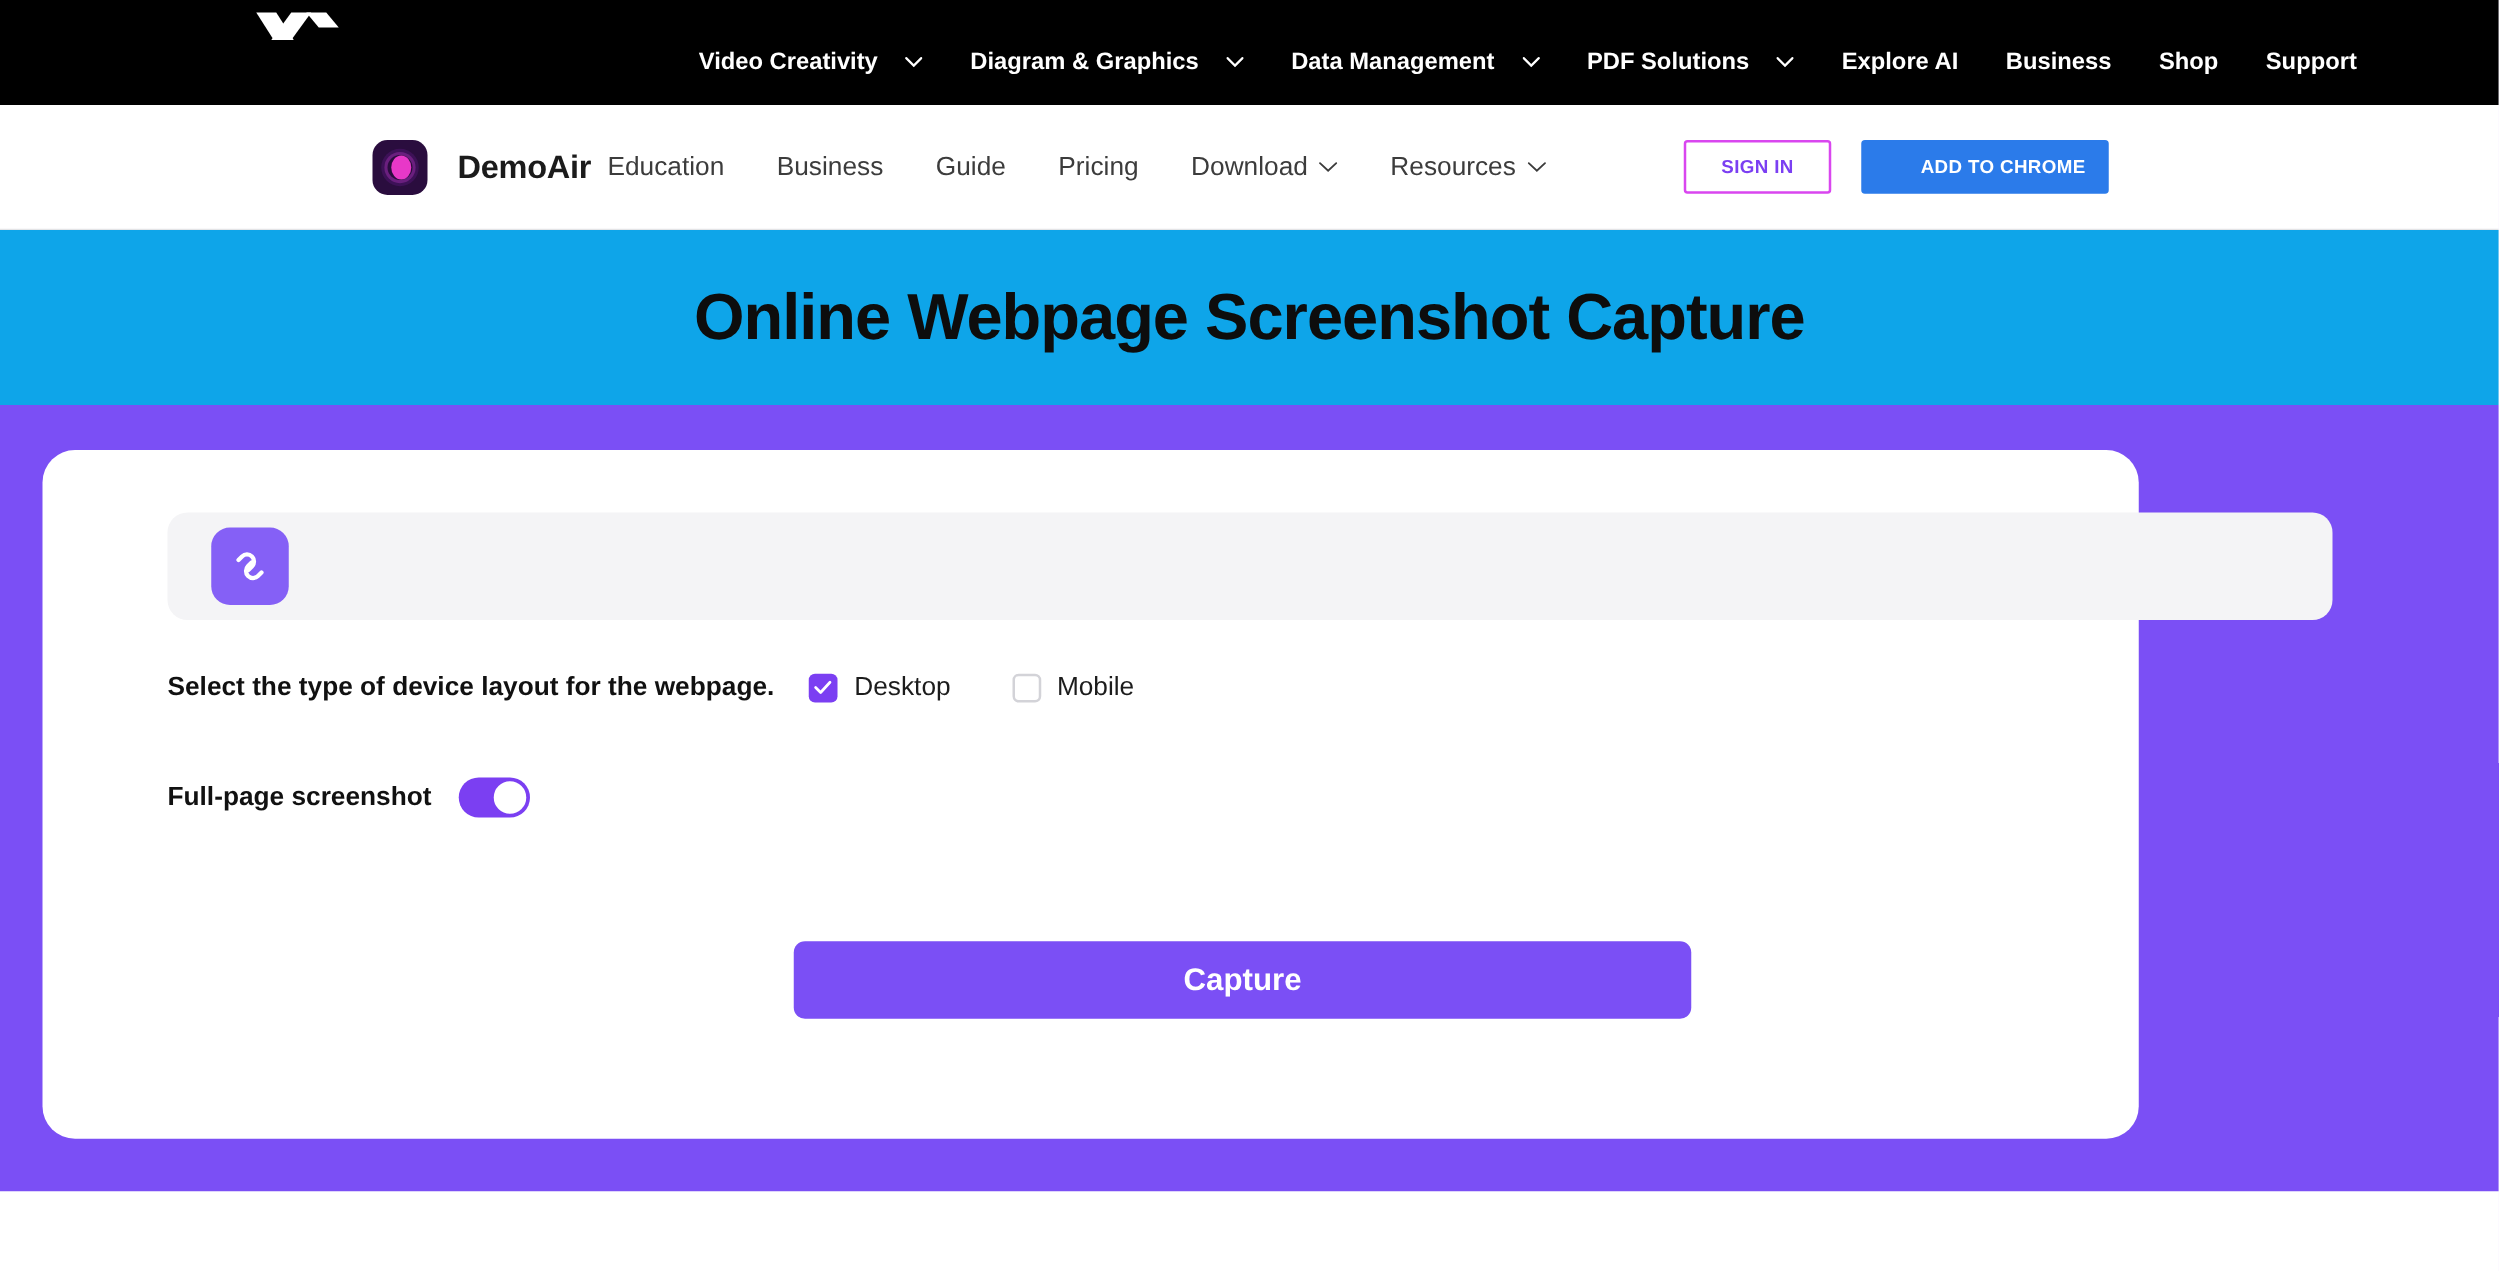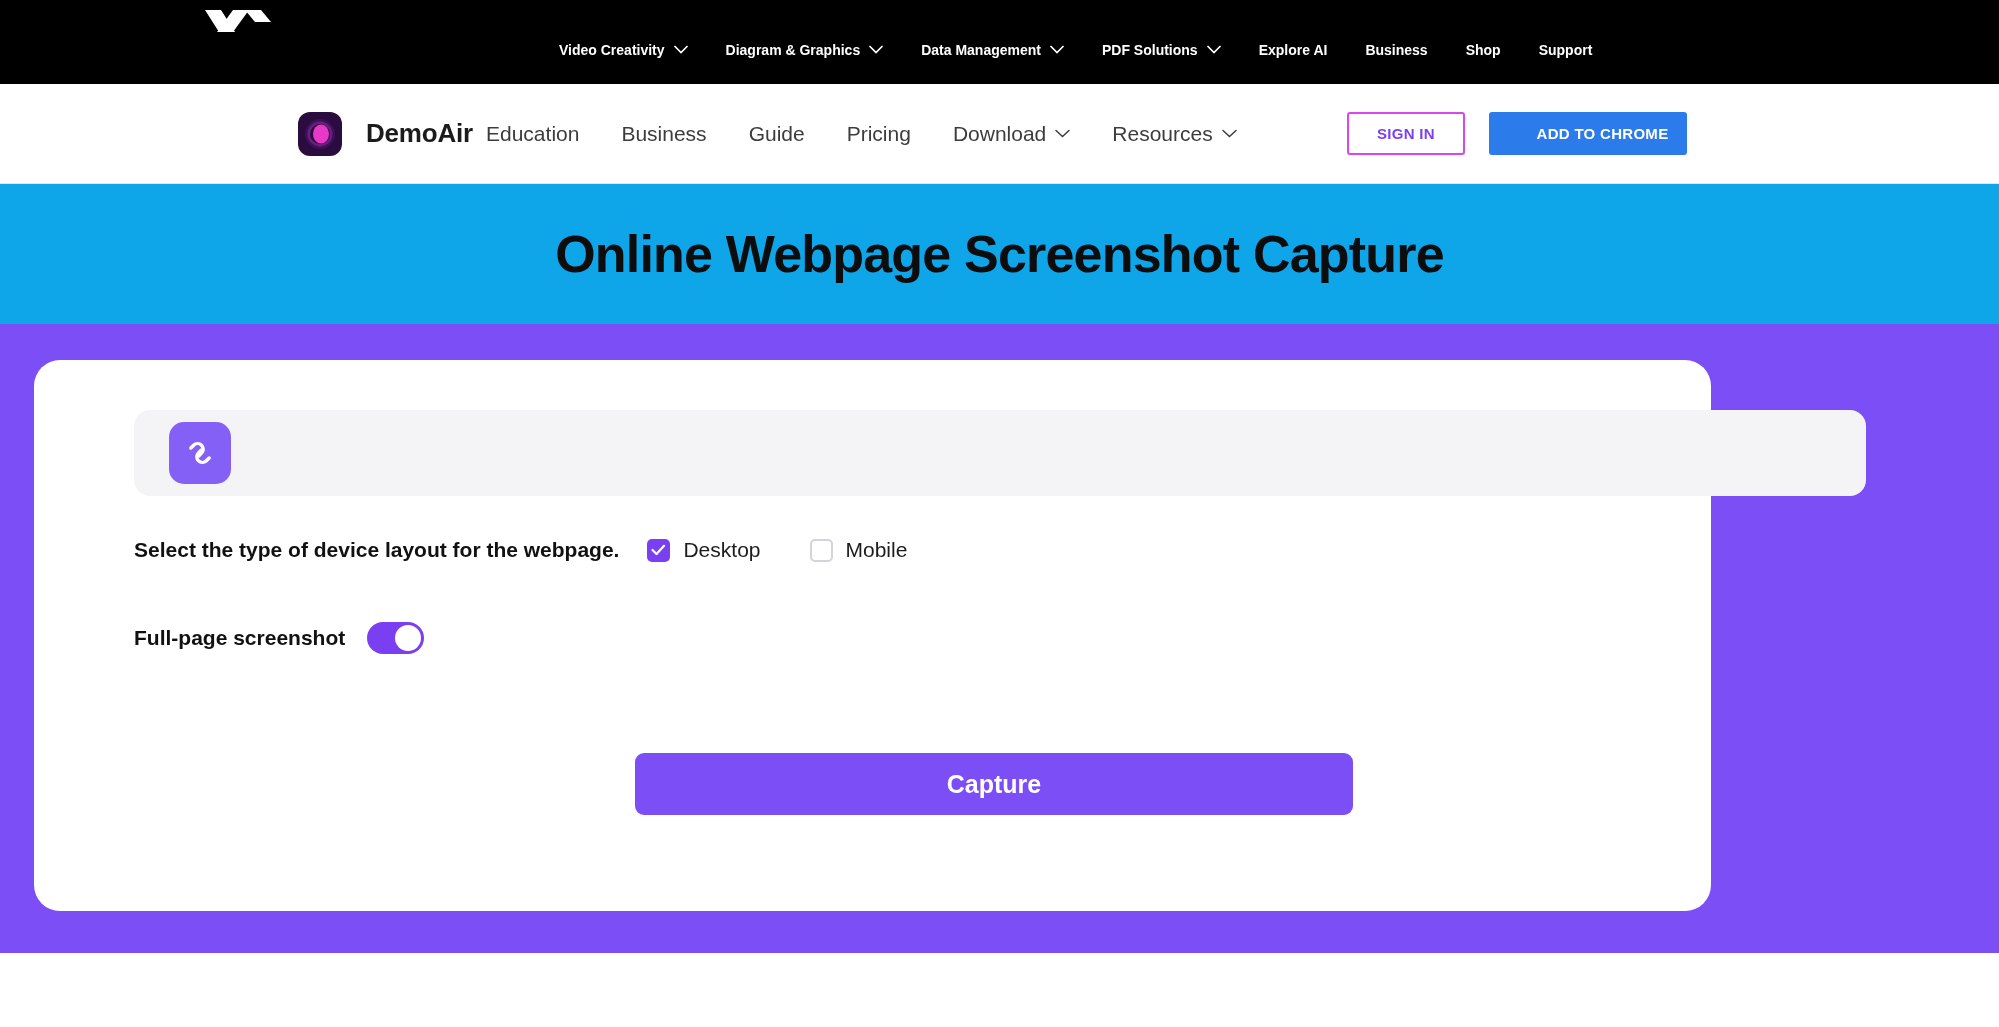--- a/index.html
+++ b/index.html
@@ -24,22 +24,22 @@
   .ws-mark { width:86px; height:40px; display:block; }
   .ws-word {
     color:#ffffff; font-size:17px; letter-spacing:.2px;
     font-weight:400; line-height:1;margin-top:36px;
   }
   .topnav {
     margin-left:540px; display:flex; align-items:center;
     gap:0px; height:100%;
   }
   .topnav-item {
-    display:flex; align-items:center; gap:9px;
-    color:#ffffff; font-size:14px; font-weight:700;
+    display:flex; align-items:center; gap:22px;
+    color:#ffffff; font-size:19px; font-weight:700;
     padding:0 19px; height:100%; white-space:nowrap;
     cursor:pointer;
     margin-top:15px;
   }
   .chev { width:14px; height:9px; display:block; flex:none; }
 
   
   .subbar {
     height:100px; background:#ffffff;
     border-bottom:1px solid #e4e4e6;

